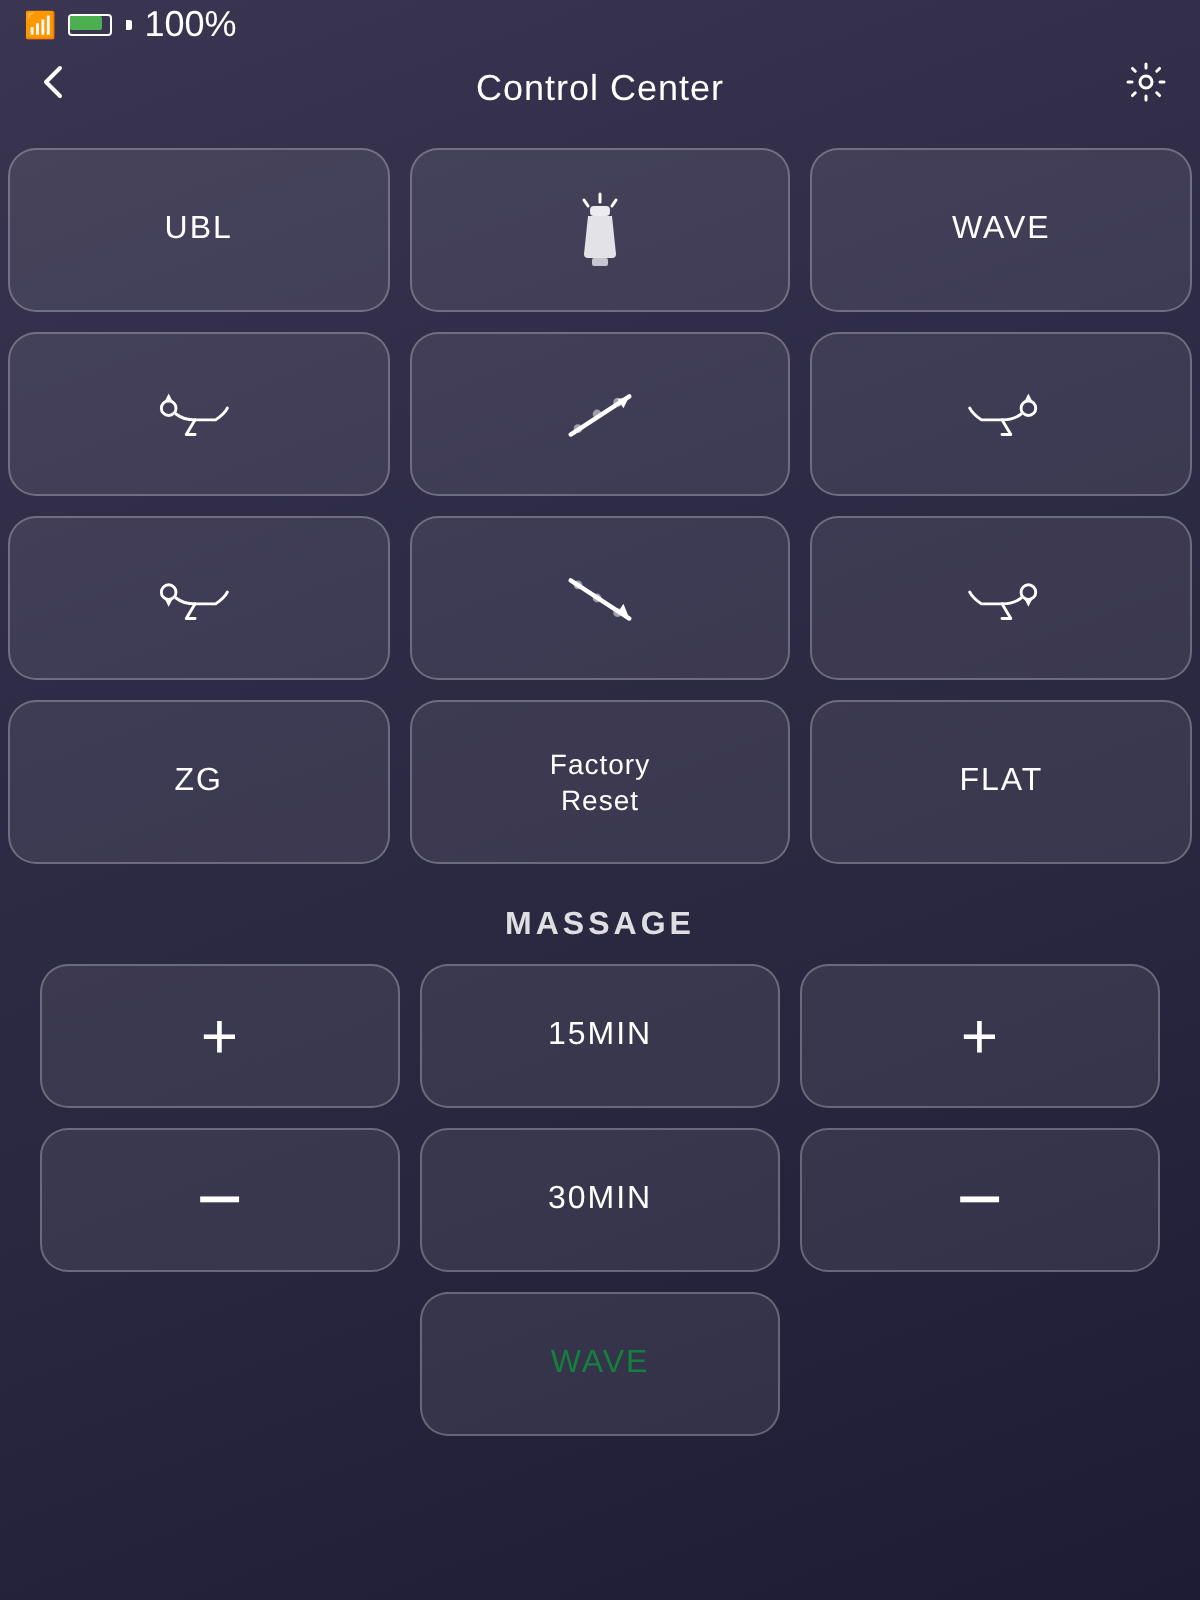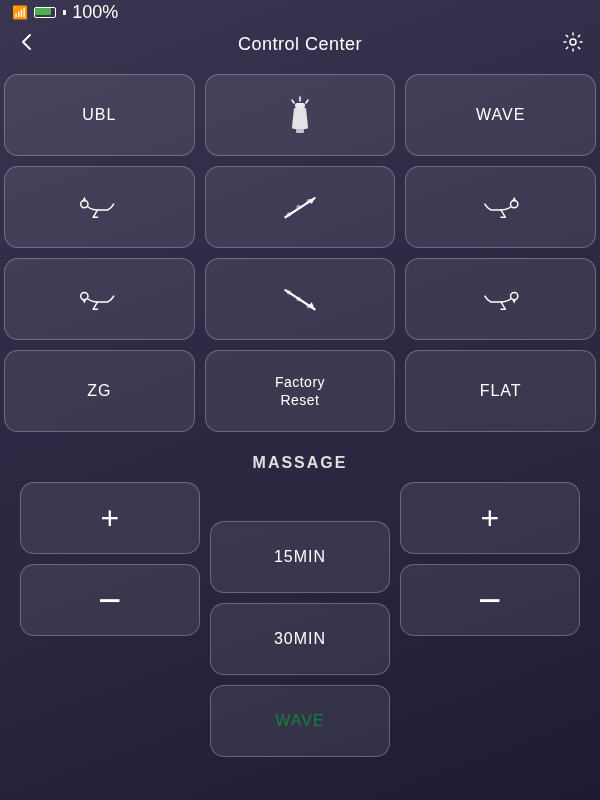--- a/index.html
+++ b/index.html
@@ -322,21 +322,21 @@
 
     <div style="display:flex; flex-direction:column; gap:10px;">
       <button class="massage-btn">
         <span style="font-size:32px;font-weight:300;">+</span>
       </button>
       <button class="massage-btn">
         <span style="font-size:40px;font-weight:200;line-height:0.8;">−</span>
       </button>
     </div>
 
-    <div style="display:flex; flex-direction:column; gap:10px;margin-top:39px;">
+    <div style="display:flex; flex-direction:column; gap:10px;">
       <button class="massage-btn">
         <span class="massage-btn-text">15MIN</span>
       </button>
       <button class="massage-btn">
         <span class="massage-btn-text">30MIN</span>
       </button>
     </div>
 
     <div style="display:flex; flex-direction:column; gap:10px;">
       <button class="massage-btn">

